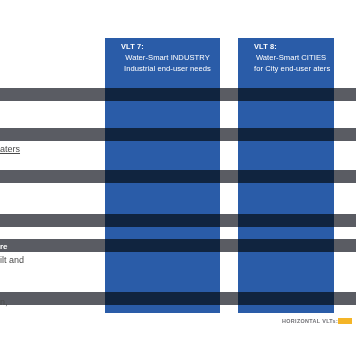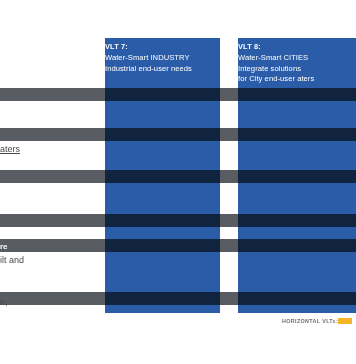--- a/index.html
+++ b/index.html
@@ -37,50 +37,50 @@
 
   
   .vlt-col {
     position: absolute;
     top: 38px;
     height: 275px;
     background: #2a5ca8;
     overflow: hidden;
   }
   .vlt-col.col7 { left: 105px; width: 115px; }
-  .vlt-col.col8 { left: 238px; width: 118px; }
+  .vlt-col.col8 { left: 238px; width: 96px; }
 
   
   .cross-band {
     position: absolute;
     left: 0;
     width: 100%;
     height: 13px;
     background: #10243f;
   }
 
   
   .vlt-head {
     position: absolute;
     top: 4px;
-    left: 0;
+    left: 16px;
     right: 6px;
     color: #ffffff;
     font-size: 7.6px;
     line-height: 10.4px;
     letter-spacing: 0.05px;
   }
   .vlt-head .vlt-title {
     display: block;
     font-weight: bold;
     font-size: 7.4px;
     letter-spacing: 0.15px;
     margin-bottom: 1px;
   }
-  .vlt-head .vlt-line { display: block; white-space: nowrap; }
+  .vlt-head .vlt-line { display: block; white-space: nowrap; text-align: center; }
 
   
   .row-label {
     position: absolute;
     left: 0;
     color: #4a4a4a;
     font-size: 9px;
     line-height: 12px;
     white-space: nowrap;
   }
@@ -141,20 +141,19 @@
   <div class="vlt-col col8">
     <div class="cross-band" style="top:50px;"></div>
     <div class="cross-band" style="top:90px;"></div>
     <div class="cross-band" style="top:132px;"></div>
     <div class="cross-band" style="top:176px;"></div>
     <div class="cross-band" style="top:201px;"></div>
     <div class="cross-band" style="top:254px;"></div>
     <div class="vlt-head">
       <span class="vlt-title">VLT 8:</span>
       <span class="vlt-line">Water-Smart CITIES</span>
-      <span class="vlt-line">Integrate solutions</span>
       <span class="vlt-line">for City end-user aters</span>
     </div>
   </div>
 
   <div class="footer-note"><span>HORIZONTAL VLTs:</span><span class="hl">RES</span></div>
 
 </div>
 
 </body></html>

